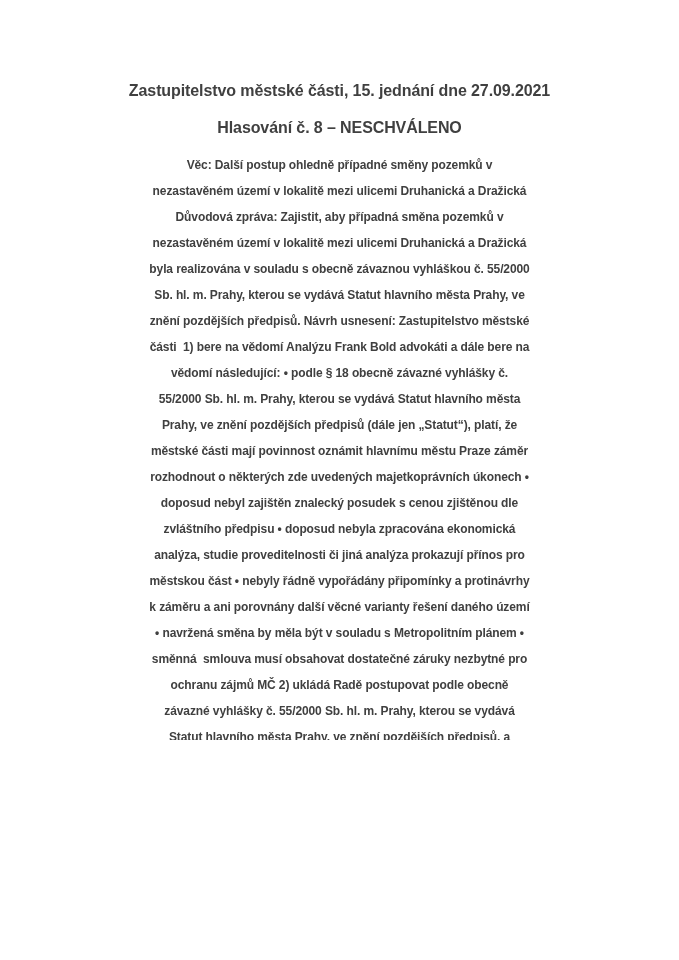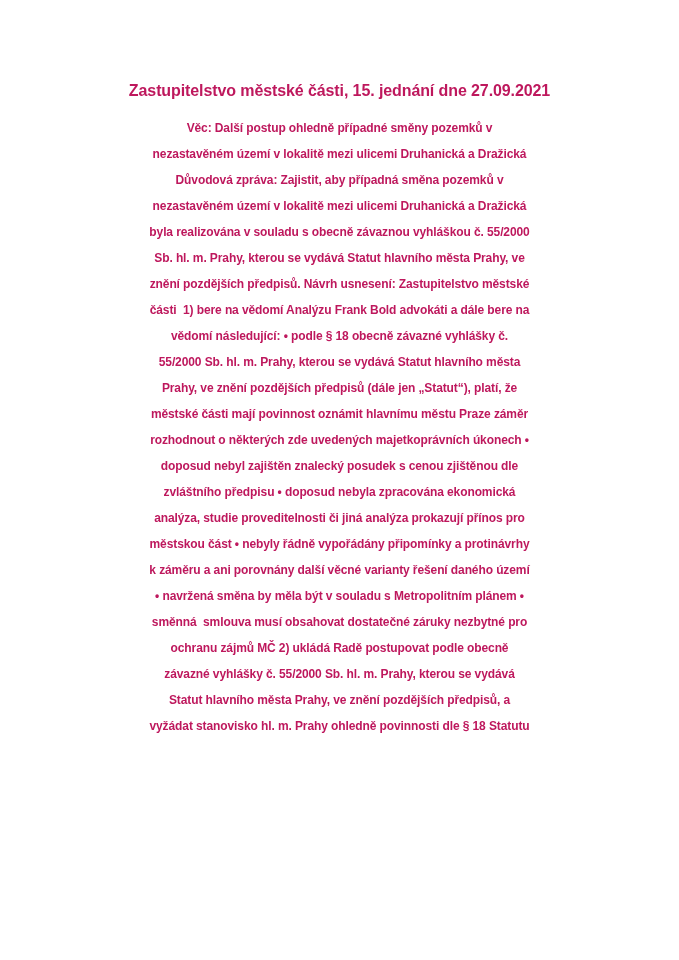--- a/index.html
+++ b/index.html
@@ -9,21 +9,21 @@
     background: #ffffff;
   }
   .page {
     position: relative;
     width: 679px;
     height: 740px;
     margin: 0 auto;
     background: #ffffff;
     overflow: hidden;
     font-family: "Liberation Sans", sans-serif;
-    color: #be185d;
+    color: #404040;
   }
   .content {
     box-sizing: border-box;
     padding: 78px 30px 0 30px;
     text-align: center;
     font-weight: 700;
   }
   .doc-heading {
     font-size: 16px;
     line-height: 26px;
@@ -39,20 +39,21 @@
     font-weight: 700;
     white-space: pre-line; 
   }
 </style>
 </head>
 <body>
 
 <div class="page">
   <div class="content">
     <h1 class="doc-heading">Zastupitelstvo městské části, 15. jednání dne 27.09.2021</h1>
+    <h2 class="doc-heading">Hlasování č. 8 – NESCHVÁLENO</h2>
     <p class="doc-body">Věc: Další postup ohledně případné směny pozemků v
 nezastavěném území v lokalitě mezi ulicemi Druhanická a Dražická
 Důvodová zpráva: Zajistit, aby případná směna pozemků v
 nezastavěném území v lokalitě mezi ulicemi Druhanická a Dražická
 byla realizována v souladu s obecně závaznou vyhláškou č. 55/2000
 Sb. hl. m. Prahy, kterou se vydává Statut hlavního města Prahy, ve
 znění pozdějších předpisů. Návrh usnesení: Zastupitelstvo městské
 části&nbsp; 1) bere na vědomí Analýzu Frank Bold advokáti a dále bere na
 vědomí následující: • podle § 18 obecně závazné vyhlášky č.
 55/2000 Sb. hl. m. Prahy, kterou se vydává Statut hlavního města

